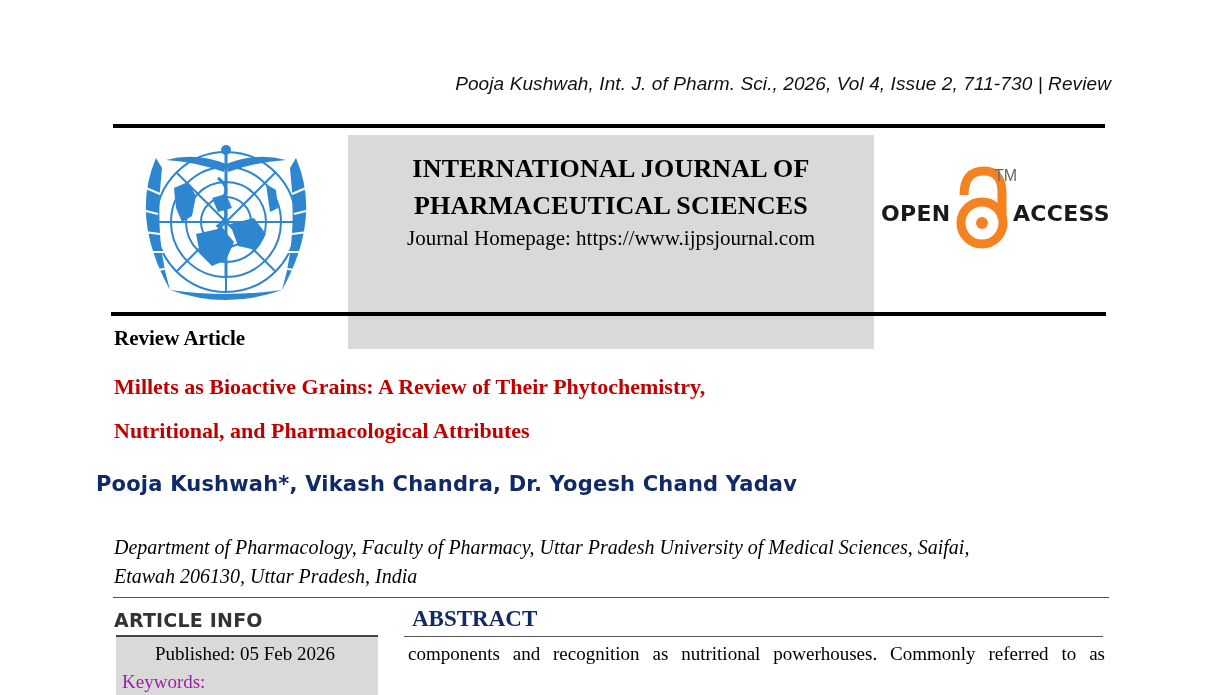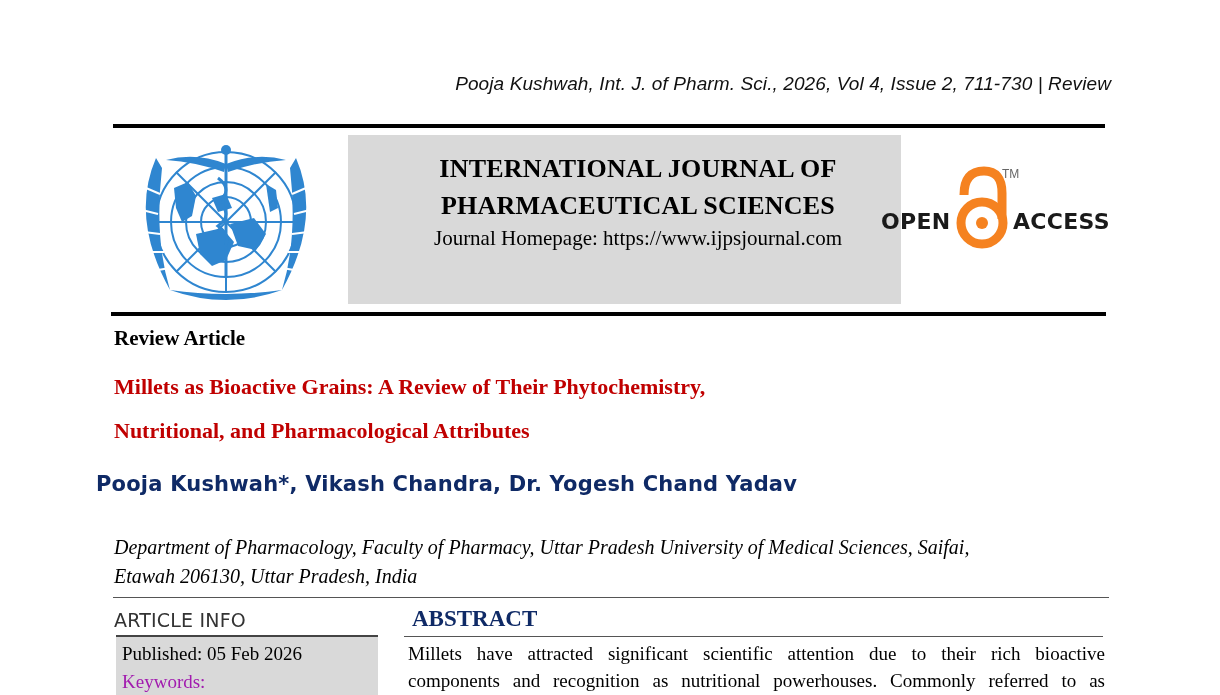--- a/index.html
+++ b/index.html
@@ -41,24 +41,23 @@
       left: 126px;
       top: 138px;
       width: 200px;
       height: 168px;
     }
     .journal-box {
       position: absolute;
       left: 348px;
       top: 135px;
       width: 526px;
-      height: 169px;
+      height: 214px;
       background: #d9d9d9;
       text-align: center;
-      padding-left: 27px;
     }
     .journal-name {
       font-family: "Liberation Serif", serif;
       font-weight: bold;
       font-size: 26px;
       line-height: 37px;
       margin-top: 15px;
       letter-spacing: 0.2px;
     }
     .journal-meta {
@@ -74,30 +73,29 @@
       height: 86px;
     }
     .oa-text {
       position: absolute;
       top: 36px;
       font-family: "DejaVu Sans", sans-serif;
       font-weight: bold;
       font-size: 22px;
       color: #1a1a1a;
       letter-spacing: 0.3px;
-      margin-top: 8px;
     }
     .oa-open { left: 3px; }
     .oa-access { left: 135px; }
     .oa-tm {
       position: absolute;
-      left: 124px;
+      left: 116px;
       top: 2px;
       font-family: "Liberation Sans", sans-serif;
-      font-size: 12px;
+      font-size: 16px;
       color: #666;
     }
     .oa-lock {
       position: absolute;
       left: 74px;
       top: 0px;
       width: 60px;
       height: 86px;
     }
 
@@ -147,41 +145,41 @@
       top: 597px;
       width: 996px;
       height: 1px;
       background: #555;
     }
     .article-info-label {
       position: absolute;
       left: 114px;
       top: 609px;
       font-family: "DejaVu Sans", sans-serif;
-      font-weight: 400;
+      font-weight: 700;
       font-size: 19px;
       color: #333;
       letter-spacing: 0.2px;
     }
     .info-box {
       position: absolute;
       left: 116px;
       top: 635px;
       width: 262px;
       height: 60px;
       background: #d9d9d9;
       border-top: 2px solid #444;
     }
     .info-row {
       font-family: "Liberation Serif", serif;
       font-size: 19px;
       line-height: 28px;
       padding-left: 6px;
     }
-    .info-row.published { margin-top: 3px; }
+    .info-row.published { margin-top: 3px; margin-left: 33px; }
     .info-row.keywords { color: #a21caf; }
 
     .abstract-heading {
       position: absolute;
       left: 412px;
       top: 606px;
       font-family: "Liberation Serif", serif;
       font-weight: bold;
       font-size: 23px;
       color: #0f2a66;
@@ -310,15 +308,14 @@
 
 <div class="info-box">
   <div class="info-row published">Published:  05 Feb 2026</div>
   <div class="info-row keywords">Keywords:</div>
 </div>
 
 <div class="abstract-heading">ABSTRACT</div>
 <div class="abstract-rule"></div>
 
 <div class="abstract-text">
-  <span class="abstract-line">Millets have attracted significant scientific attention due to their rich bioactive</span>
   <span class="abstract-line">components and recognition as nutritional powerhouses. Commonly referred to as</span>
 </div>
 
 </body></html>

